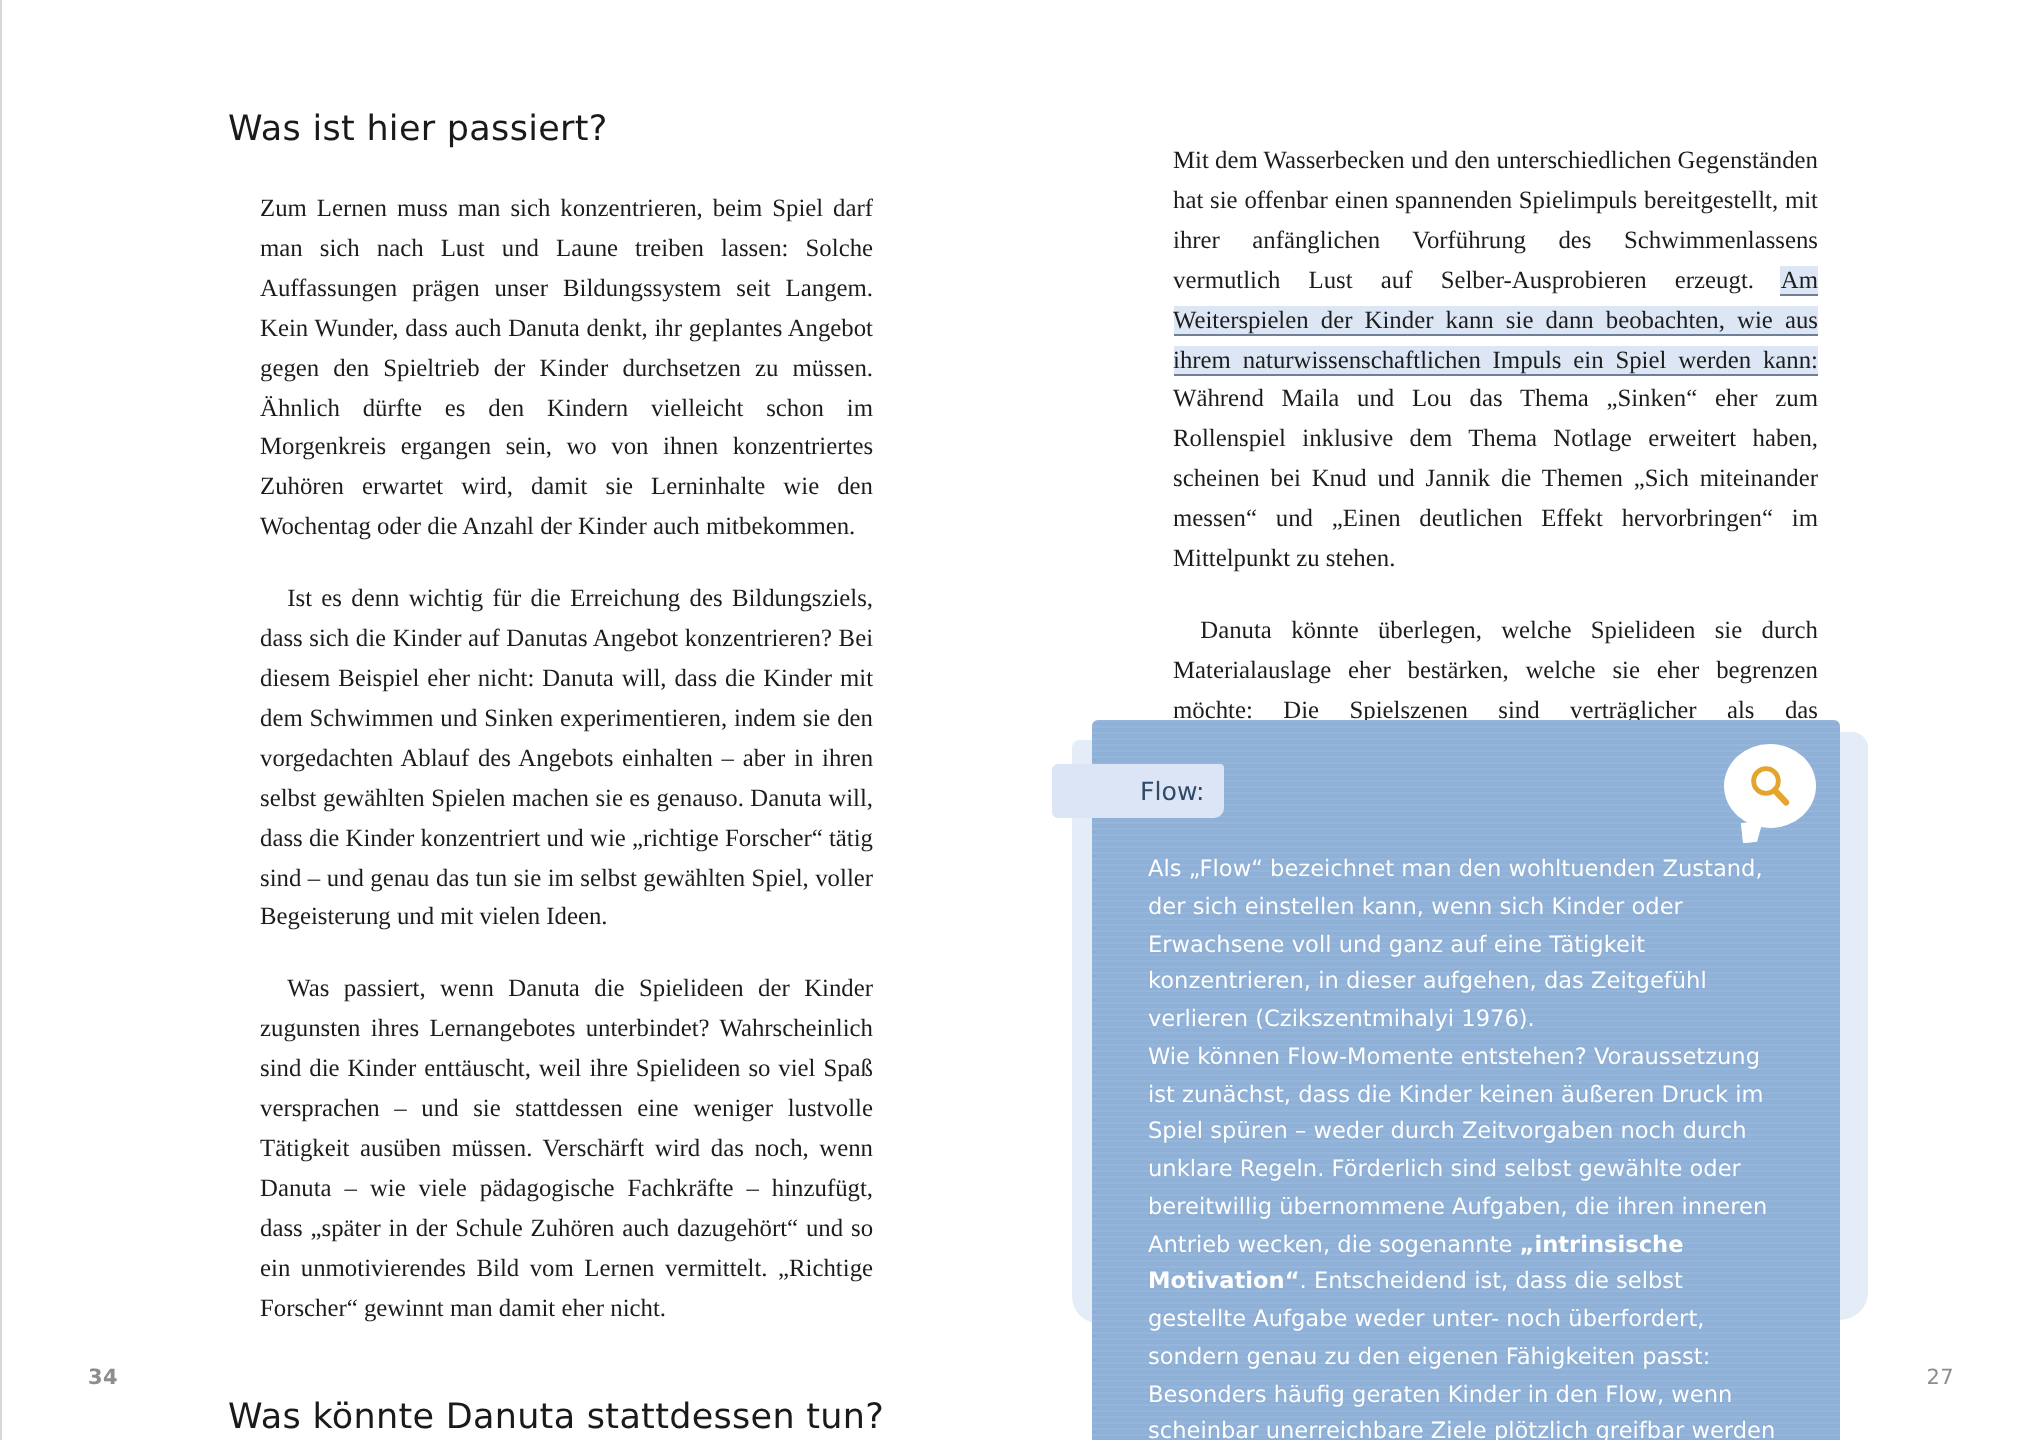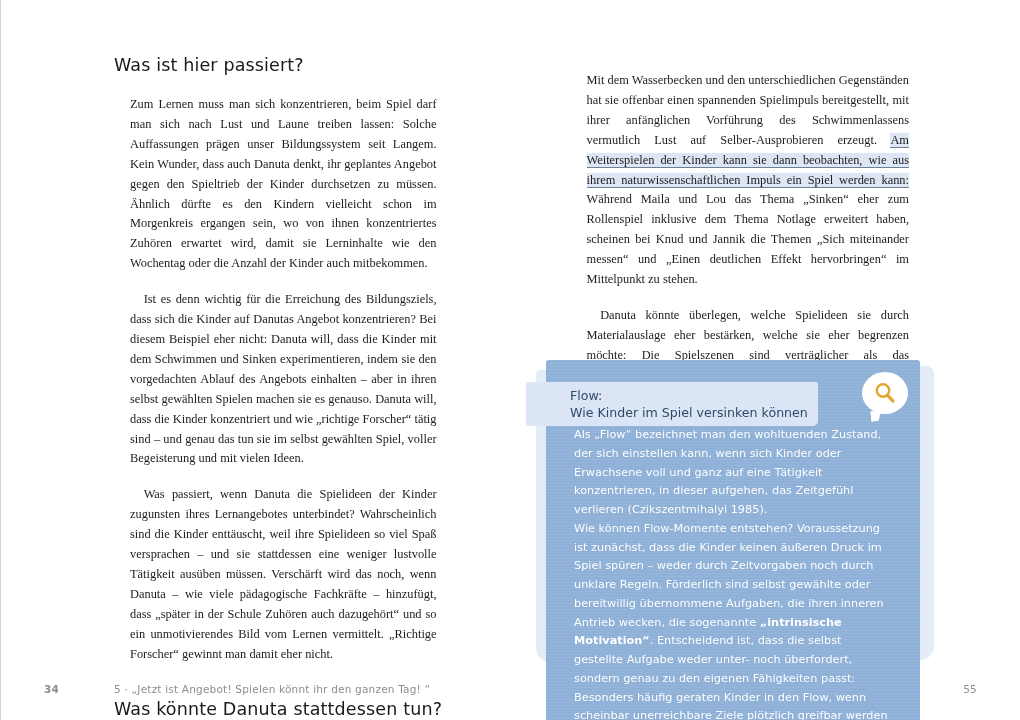--- a/index.html
+++ b/index.html
@@ -211,49 +211,47 @@
     <p class="body">Ist es denn wichtig für die Erreichung des Bildungsziels, dass sich die Kinder auf Danutas Angebot konzentrieren? Bei diesem Beispiel eher nicht: Danuta will, dass die Kinder mit dem Schwimmen und Sinken experimentieren, indem sie den vorgedachten Ablauf des Angebots einhalten – aber in ihren selbst gewählten Spielen machen sie es genauso. Danuta will, dass die Kinder konzentriert und wie „richtige Forscher“ tätig sind – und genau das tun sie im selbst gewählten Spiel, voller Begeisterung und mit vielen Ideen.</p>
 
     <p class="body">Was passiert, wenn Danuta die Spielideen der Kinder zugunsten ihres Lernangebotes unterbindet? Wahrscheinlich sind die Kinder enttäuscht, weil ihre Spielideen so viel Spaß versprachen – und sie stattdessen eine weniger lustvolle Tätigkeit ausüben müssen. Verschärft wird das noch, wenn Danuta – wie viele pädagogische Fachkräfte – hinzufügt, dass „später in der Schule Zuhören auch dazugehört“ und so ein unmotivierendes Bild vom Lernen vermittelt. „Richtige Forscher“ gewinnt man damit eher nicht.</p>
 
     <h2 class="heading second">Was könnte Danuta stattdessen tun?</h2>
 
     <p class="body noindent"><span>Danuta sollte Angebote nicht als Lernangebot, sondern als </span><span class="hl">Morgenkreis</span><span> konzipieren. Um herauszufinden, wie man diese abstrakte Forderung umsetzt, muss sie eigentlich nur den scheinbar chaotischen Ablauf ihres „missglückten“ Angebotes analysieren:</span></p>
 
     <div class="footer footer-left-num">34</div>
 
-    <div class="footer footer-left-txt">5 · „Jetzt ist Angebot! Spielen könnt ihr den ganzen Tag! “</div>
   </div>
 
   <div class="page page-right">
 
     <p class="body"><span>Mit dem Wasserbecken und den unterschiedlichen Gegenständen hat sie offenbar einen spannenden Spielimpuls bereitgestellt, mit ihrer anfänglichen Vorführung des Schwimmenlassens vermutlich Lust auf Selber-Ausprobieren erzeugt. </span><span class="hl-u">Am Weiterspielen der Kinder kann sie dann beobachten, wie aus ihrem naturwissenschaftlichen Impuls ein Spiel werden kann:</span><span> Während Maila und Lou das Thema „Sinken“ eher zum Rollenspiel inklusive dem Thema Notlage erweitert haben, scheinen bei Knud und Jannik die Themen „Sich miteinander messen“ und „Einen deutlichen Effekt hervorbringen“ im Mittelpunkt zu stehen.</span></p>
 
     <p class="body">Danuta könnte überlegen, welche Spielideen sie durch Materialauslage eher bestärken, welche sie eher begrenzen möchte: Die Spielszenen sind verträglicher als das wasserintensive Wurfspiel, also könnte sie Spielfiguren bereitstellen und das Wurfspiel höchstens draußen anbieten.</p>
 
-    <div class="footer footer-right-num">55</div>
+    <div class="footer footer-right-num">27</div>
   </div>
 </div>
 
 <div class="infobox-wrap">
   <div class="infobox-shadow"></div>
   <div class="infobox-shadow2"></div>
 
   <div class="infobox">
 
     <div class="infobox-label">
       <span class="l1">Flow:</span>
-      <span class="l2">Wie Kinder im Spiel versinken können</span>
     </div>
 
     <div class="bubble">
       <svg width="26" height="26" viewBox="0 0 26 26" aria-hidden="true">
         <circle cx="11" cy="10.5" r="6.2" fill="none" stroke="#e3a52e" stroke-width="2.4"></circle>
         <line x1="15.4" y1="15.2" x2="21" y2="21.2" stroke="#e3a52e" stroke-width="3.2" stroke-linecap="round"></line>
         <circle cx="9" cy="8.4" r="1.5" fill="#ffffff"></circle>
       </svg>
     </div>
 
-    <p class="infobox-text">Als „Flow“ bezeichnet man den wohltuenden Zustand, der sich einstellen kann, wenn sich Kinder oder Erwachsene voll und ganz auf eine Tätigkeit konzentrieren, in dieser aufgehen, das Zeitgefühl verlieren (Czikszentmihalyi 1985).</p>
+    <p class="infobox-text">Als „Flow“ bezeichnet man den wohltuenden Zustand, der sich einstellen kann, wenn sich Kinder oder Erwachsene voll und ganz auf eine Tätigkeit konzentrieren, in dieser aufgehen, das Zeitgefühl verlieren (Czikszentmihalyi 1976).</p>
 
     <p class="infobox-text"><span>Wie können Flow-Momente entstehen? Voraussetzung ist zunächst, dass die Kinder keinen äußeren Druck im Spiel spüren – weder durch Zeitvorgaben noch durch unklare Regeln. Förderlich sind selbst gewählte oder bereitwillig übernommene Aufgaben, die ihren inneren Antrieb wecken, die sogenannte </span><b>„intrinsische Motivation“</b><span>. Entscheidend ist, dass die selbst gestellte Aufgabe weder unter- noch überfordert, sondern genau zu den eigenen Fähigkeiten passt: Besonders häufig geraten Kinder in den Flow, wenn scheinbar unerreichbare Ziele plötzlich greifbar werden – etwa wenn der Kapla-Turm tatsächlich fast bis zur Zimmerdecke wächst (vgl. Weltzien 2016).</span></p>
   </div>
 </div>
 
 </body></html>

